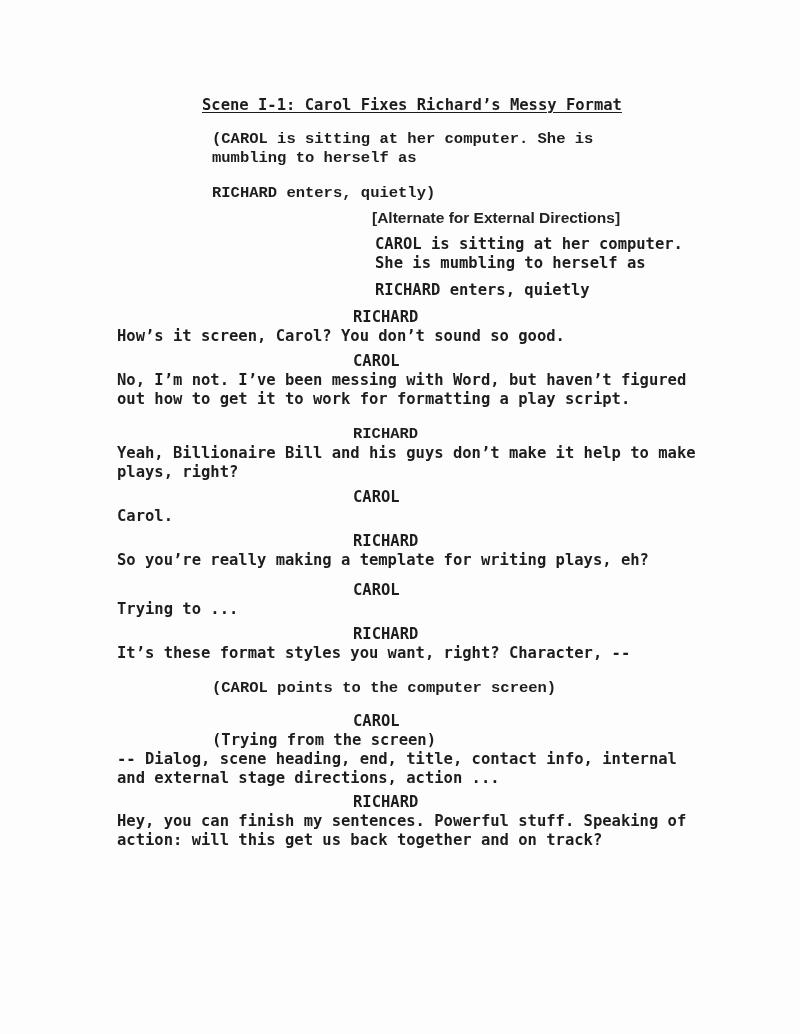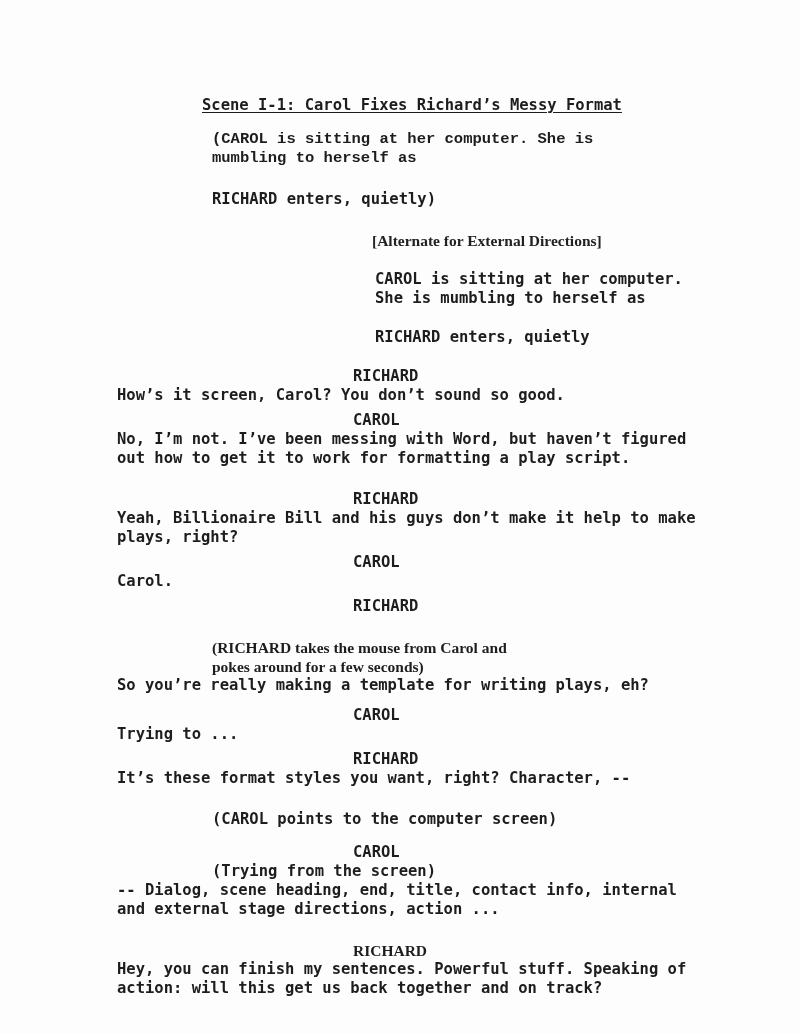--- a/index.html
+++ b/index.html
@@ -38,24 +38,24 @@
     margin-left:372px;
     font-family:"Liberation Sans","DejaVu Sans",sans-serif;
     font-weight:600;
     font-size:15.5px;
     color:#222222;
   }
   .t-altdir{ margin-left:375px; }
   .t-char{ margin-left:353px; }
   .t-dialog{ margin-left:117px; }
   .mt0{margin-top:0;}
-  .mt5{margin-top:22px;font-family:Liberation Serif, serif;}
+  .mt5{margin-top:5px;}
   .mt6{margin-top:6px;}
-  .mt7{margin-top:22px;}
-  .mt8{margin-top:20px;}
+  .mt7{margin-top:16px;font-family:Liberation Mono, monospace;}
+  .mt8{margin-top:8px;}
   .mt11{margin-top:11px;}
   .mt14{margin-top:14px;}
   .mt15{margin-top:15px;font-family:Liberation Mono, monospace;}
 </style>
 </head>
 <body>
 
 <div class="page">
   <p class="blk t-title">Scene I-1: Carol Fixes Richard’s Messy Format</p>
   <p class="blk t-direction mt15">(CAROL is sitting at her computer. She is
@@ -69,22 +69,20 @@
   <p class="blk t-dialog mt0">How’s it screen, Carol? You don’t sound so good.</p>
   <p class="blk t-char mt6">CAROL</p>
   <p class="blk t-dialog mt0">No, I’m not. I’ve been messing with Word, but haven’t figured
 out how to get it to work for formatting a play script.</p>
   <p class="blk t-char mt7">RICHARD</p>
   <p class="blk t-dialog mt0">Yeah, Billionaire Bill and his guys don’t make it help to make
 plays, right?</p>
   <p class="blk t-char mt6">CAROL</p>
   <p class="blk t-dialog mt0">Carol.</p>
   <p class="blk t-char mt6">RICHARD</p>
-  <p class="blk t-direction mt5">(RICHARD takes the mouse from Carol and
-pokes around for a few seconds)</p>
   <p class="blk t-dialog mt0">So you’re really making a template for writing plays, eh?</p>
   <p class="blk t-char mt11">CAROL</p>
   <p class="blk t-dialog mt0">Trying to ...</p>
   <p class="blk t-char mt6">RICHARD</p>
   <p class="blk t-dialog mt0">It’s these format styles you want, right? Character, --</p>
   <p class="blk t-direction mt7">(CAROL points to the computer screen)</p>
   <p class="blk t-char mt14">CAROL</p>
   <p class="blk t-direction mt0">(Trying from the screen)</p>
   <p class="blk t-dialog mt0">-- Dialog, scene heading, end, title, contact info, internal
 and external stage directions, action ...</p>

